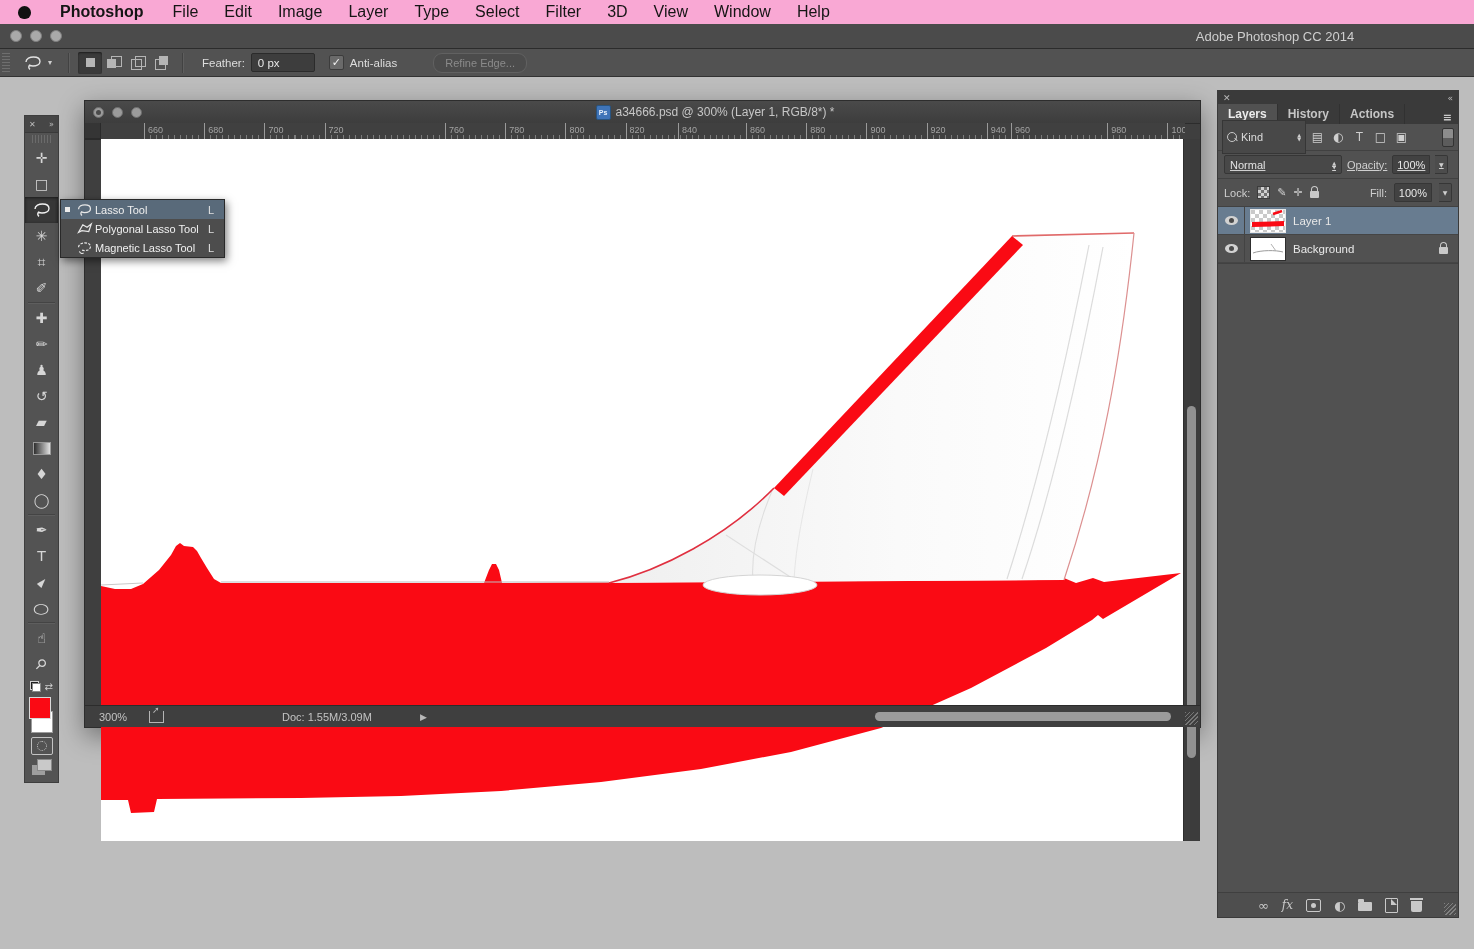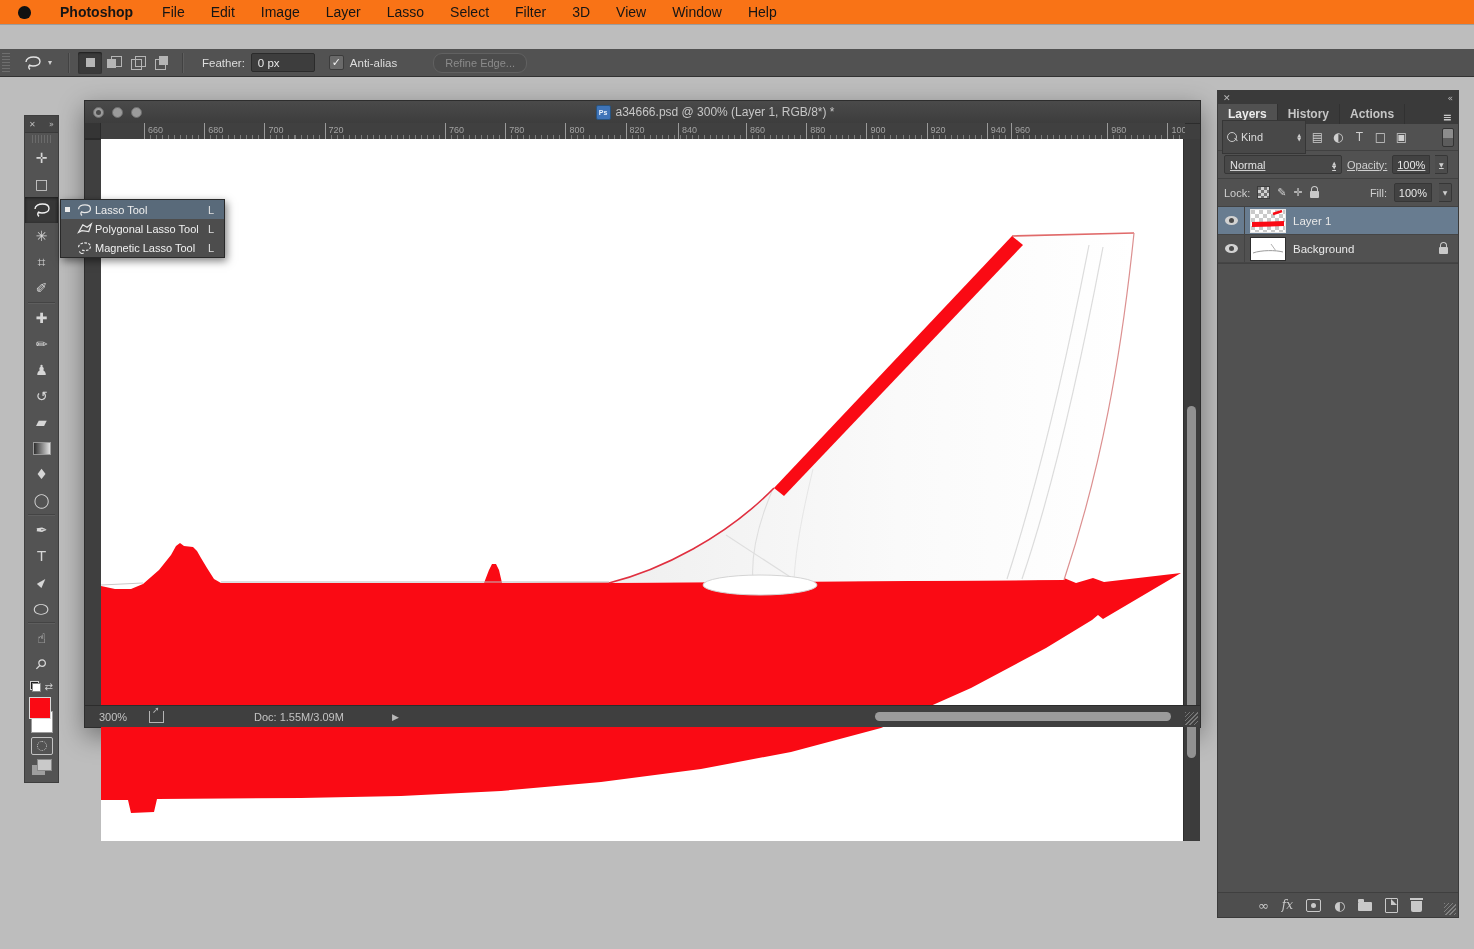--- a/index.html
+++ b/index.html
@@ -2,22 +2,22 @@
 <html><head>
 <meta charset="utf-8">
 <style>
   html,body{margin:0;padding:0;background:#888;}
   .screen{position:relative;width:1474px;height:949px;overflow:hidden;
     background:#bdbdbd;font-family:"Liberation Sans","DejaVu Sans",sans-serif;
     -webkit-font-smoothing:antialiased;}
   .glyph{font-family:"DejaVu Sans",sans-serif;}
 
   
-  .menubar{position:absolute;left:0;top:0;width:100%;height:24px;background:#f97316;
-    border-bottom:1px solid #9c9c9c;display:flex;align-items:center;font-size:14px;color:#151515;}
+  .menubar{position:absolute;left:0;top:0;width:100%;height:24px;background:#f9a8d4;
+    border-bottom:1px solid #9c9c9c;display:flex;align-items:center;font-size:16px;color:#151515;}
   .apple{width:13px;height:13px;border-radius:50% 50% 46% 46%;background:#111;margin:0 16px 0 18px;}
   .mb-item{padding:0 13px;line-height:24px;}
   .mb-item.bold{font-weight:bold;padding-right:16px;}
 
   
   .apptitle{position:absolute;left:0;top:24px;width:100%;height:24px;background:#4b4b4b;
     border-bottom:1px solid #2c2c2c;display:flex;align-items:center;}
   .lights{display:flex;gap:8px;margin-left:10px;}
   .light{width:12px;height:12px;border-radius:50%;background:#a9a9a9;border:1px solid #7f7f7f;box-sizing:border-box;}
   .apptitle .title{position:absolute;left:1100px;width:350px;text-align:center;color:#cfcfcf;font-size:13px;}
@@ -101,21 +101,21 @@
   .vrl{position:absolute;left:0;width:15px;border-top:1px solid #9a9a9a;padding:2px 0 0 2px;
     width:8px;word-break:break-all;line-height:8px;}
   .canvas{position:absolute;left:16px;top:38px;width:1084px;height:702px;background:#fff;overflow:hidden;}
   .vscroll{position:absolute;right:0;top:38px;width:17px;height:702px;background:#3c3c3c;border-left:1px solid #2e2e2e;box-sizing:border-box;}
   .vthumb{position:absolute;left:3px;width:9px;top:267px;height:352px;background:#919191;border-radius:5px;}
   .statusbar{position:absolute;left:0;bottom:0;width:100%;height:22px;background:#3f3f3f;
     border-top:1px solid #2c2c2c;display:flex;align-items:center;color:#c3c3c3;font-size:11px;box-sizing:border-box;}
   .sb-zoom{margin-left:14px;width:42px;}
   .icon-share{position:relative;width:13px;height:11px;border:1px solid #b5b5b5;border-top:none;margin:0 10px 0 8px;}
   .icon-share::after{content:"➚";position:absolute;left:2px;top:-6px;font-size:9px;color:#b5b5b5;font-family:"DejaVu Sans",sans-serif;}
-  .sb-doc{margin-left:56px;padding-left:24px;}
+  .sb-doc{margin-left:84px;padding-left:24px;}
   .sb-arrow{margin-left:48px;color:#b9b9b9;font-size:9px;}
   .hthumb{position:absolute;left:790px;top:6px;width:296px;height:9px;background:#9c9c9c;border-radius:5px;}
   .sb-grip{position:absolute;right:2px;bottom:2px;width:13px;height:13px;
     background:repeating-linear-gradient(135deg,#777 0 1px,transparent 1px 3px);}
 
   
   .flyout{position:absolute;left:60px;top:199px;width:163px;background:#4d4d4d;border:1px solid #292929;
     box-shadow:2px 3px 8px rgba(0,0,0,.5);z-index:40;}
   .fly-row{height:19px;display:flex;align-items:center;color:#f0f0f0;font-size:11px;}
   .fly-row.selected{background:var(--menu-hl);}
@@ -188,29 +188,37 @@
 
 <div class="screen" data-name="photoshop-screen" style="--accent-red: #fa0a14; --menu-hl: #596a7a; --sel-row: #687c90;">
 
   <div class="menubar" data-name="macos-menu-bar">
     <span class="apple" data-name="apple-logo-icon"></span>
     <span class="mb-item bold" data-name="menu-photoshop">Photoshop</span>
     <span class="mb-item" data-name="menu-file">File</span>
     <span class="mb-item" data-name="menu-edit">Edit</span>
     <span class="mb-item" data-name="menu-image">Image</span>
     <span class="mb-item" data-name="menu-layer">Layer</span>
-    <span class="mb-item" data-name="menu-type">Lasso</span>
+    <span class="mb-item" data-name="menu-type">Type</span>
     <span class="mb-item" data-name="menu-select">Select</span>
     <span class="mb-item" data-name="menu-filter">Filter</span>
     <span class="mb-item" data-name="menu-3d">3D</span>
     <span class="mb-item" data-name="menu-view">View</span>
     <span class="mb-item" data-name="menu-window">Window</span>
     <span class="mb-item" data-name="menu-help">Help</span>
   </div>
 
+  <div class="apptitle" data-name="app-title-bar">
+    <div class="lights" data-name="window-controls">
+      <span class="light" data-name="close-window-button"></span>
+      <span class="light" data-name="minimize-window-button"></span>
+      <span class="light" data-name="zoom-window-button"></span>
+    </div>
+    <span class="title" data-name="app-title">Adobe Photoshop CC 2014</span>
+  </div>
 
   <div class="optionsbar" data-name="tool-options-bar">
     <div class="ob-grip" data-name="options-bar-grip"></div>
     <div class="ob-toolicon" data-name="current-tool-button">
       <svg width="22" height="16" viewBox="0 0 20 16" data-name="lasso-icon">
         <path d="M3,7 C3,3.5 7,2 10.5,2 C14,2 17,3.5 17,6.5 C17,9.5 13.5,11 10,11 C8.5,11 7.5,10.7 6.5,10.2 C5.3,11.5 5.6,13.2 7,14.4" fill="none" stroke="currentColor" stroke-width="1.4"></path>
       </svg>
       <span class="caret glyph" data-name="chevron-down-icon">▾</span>
     </div>
     <div class="ob-sep" data-name="divider"></div>

